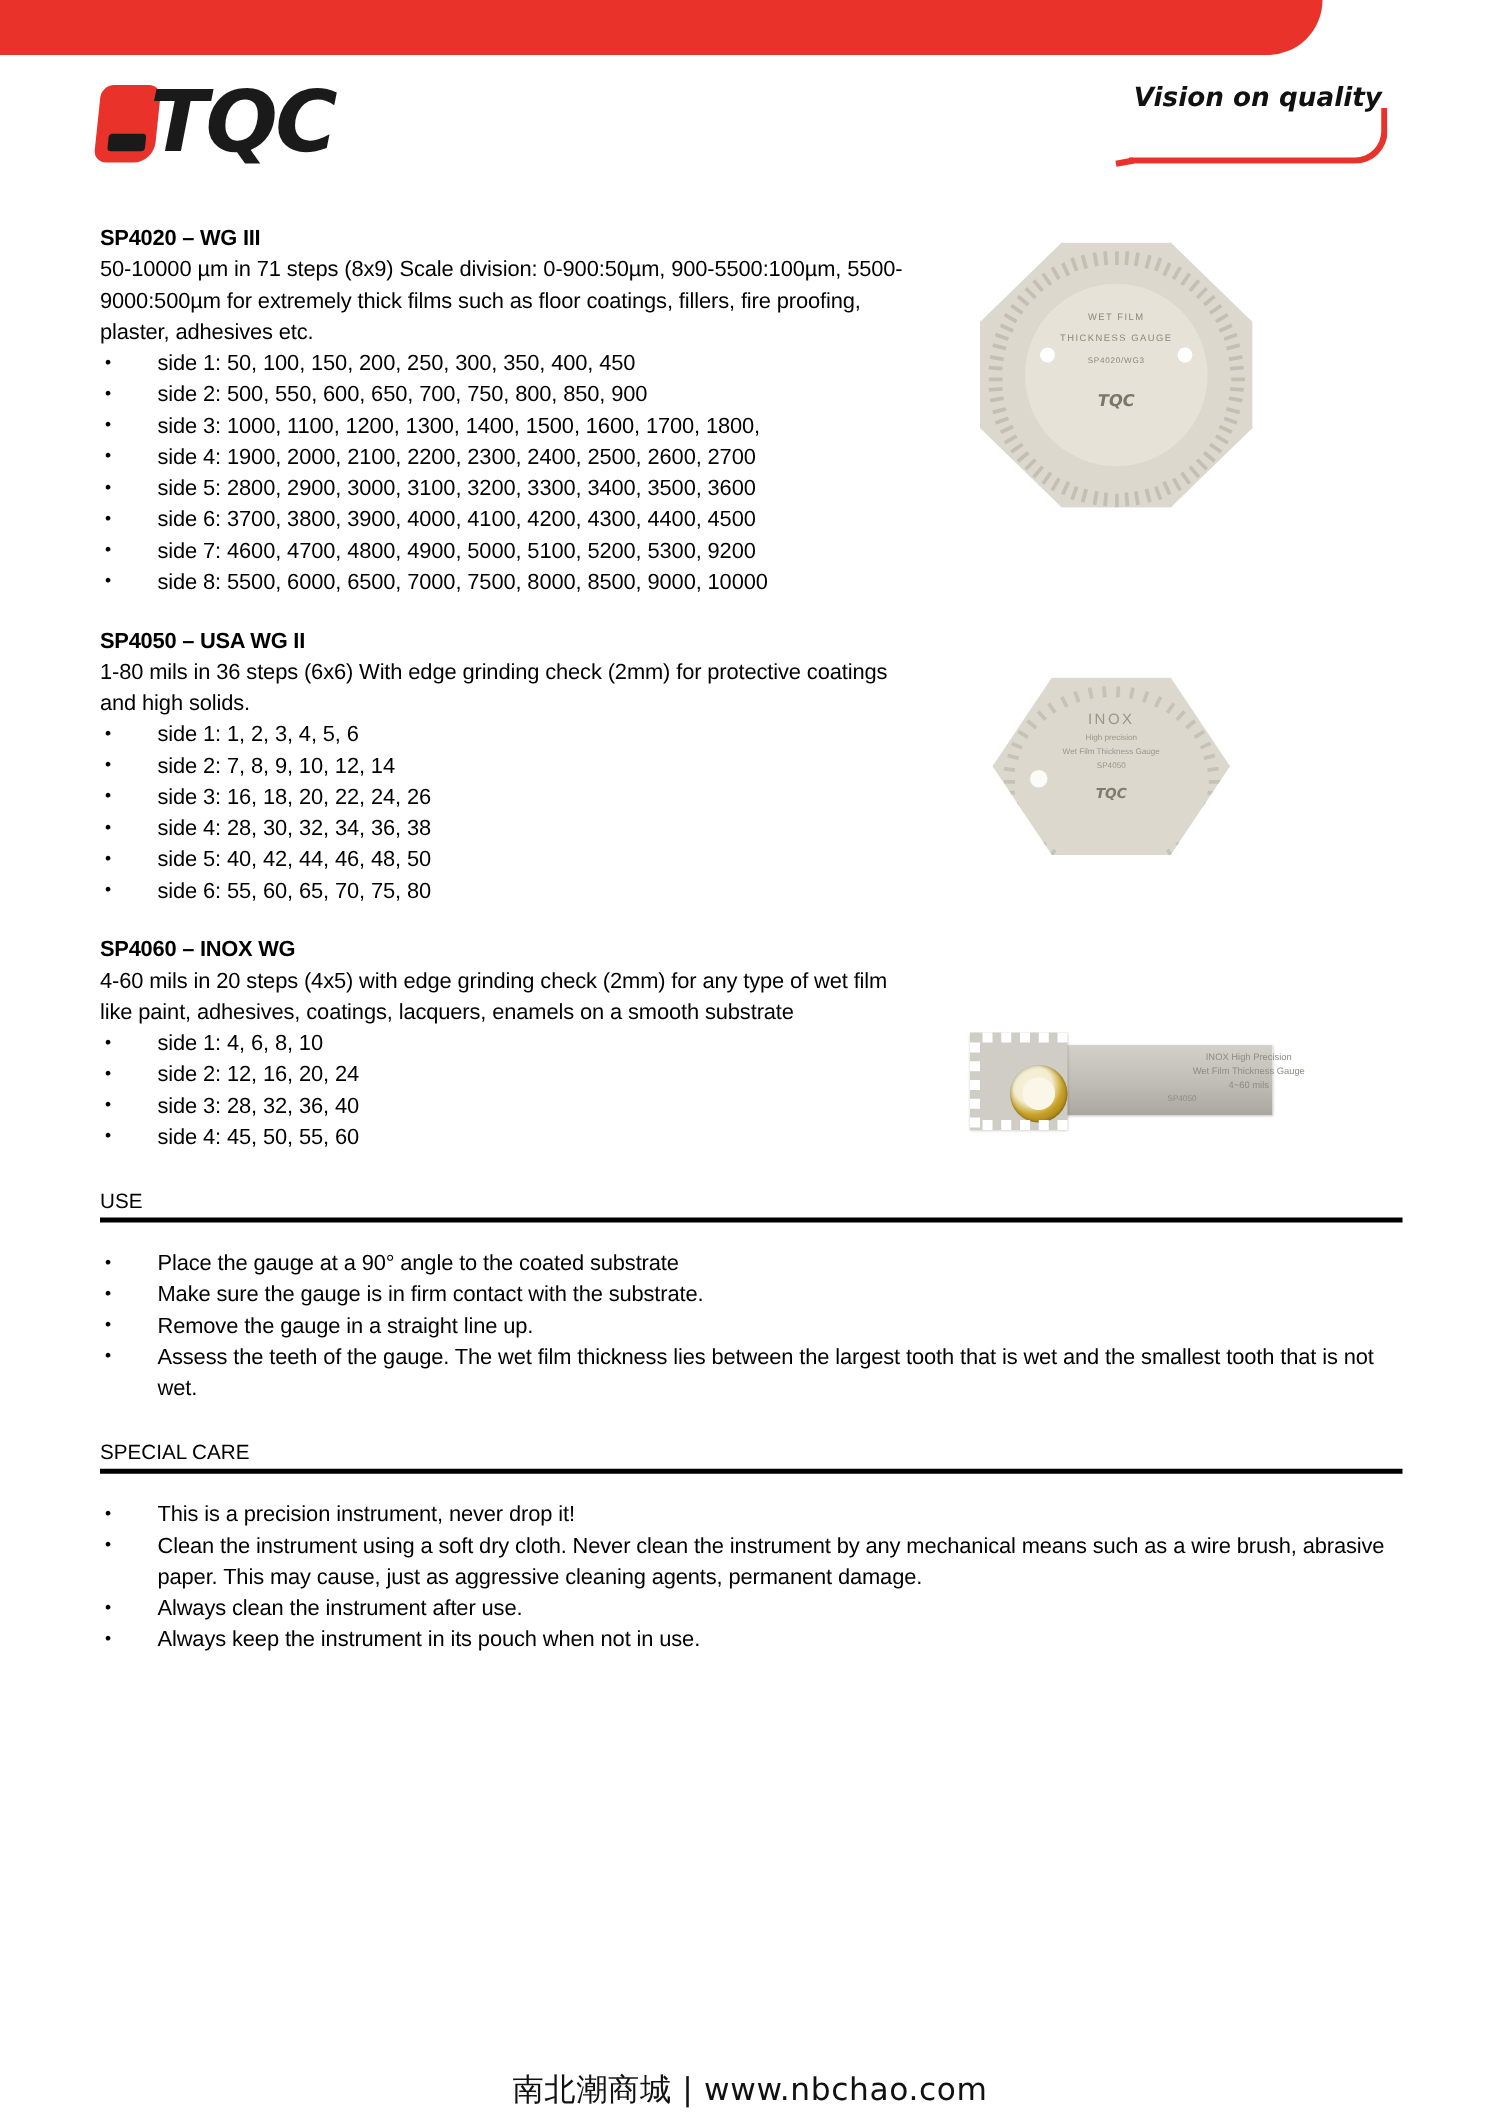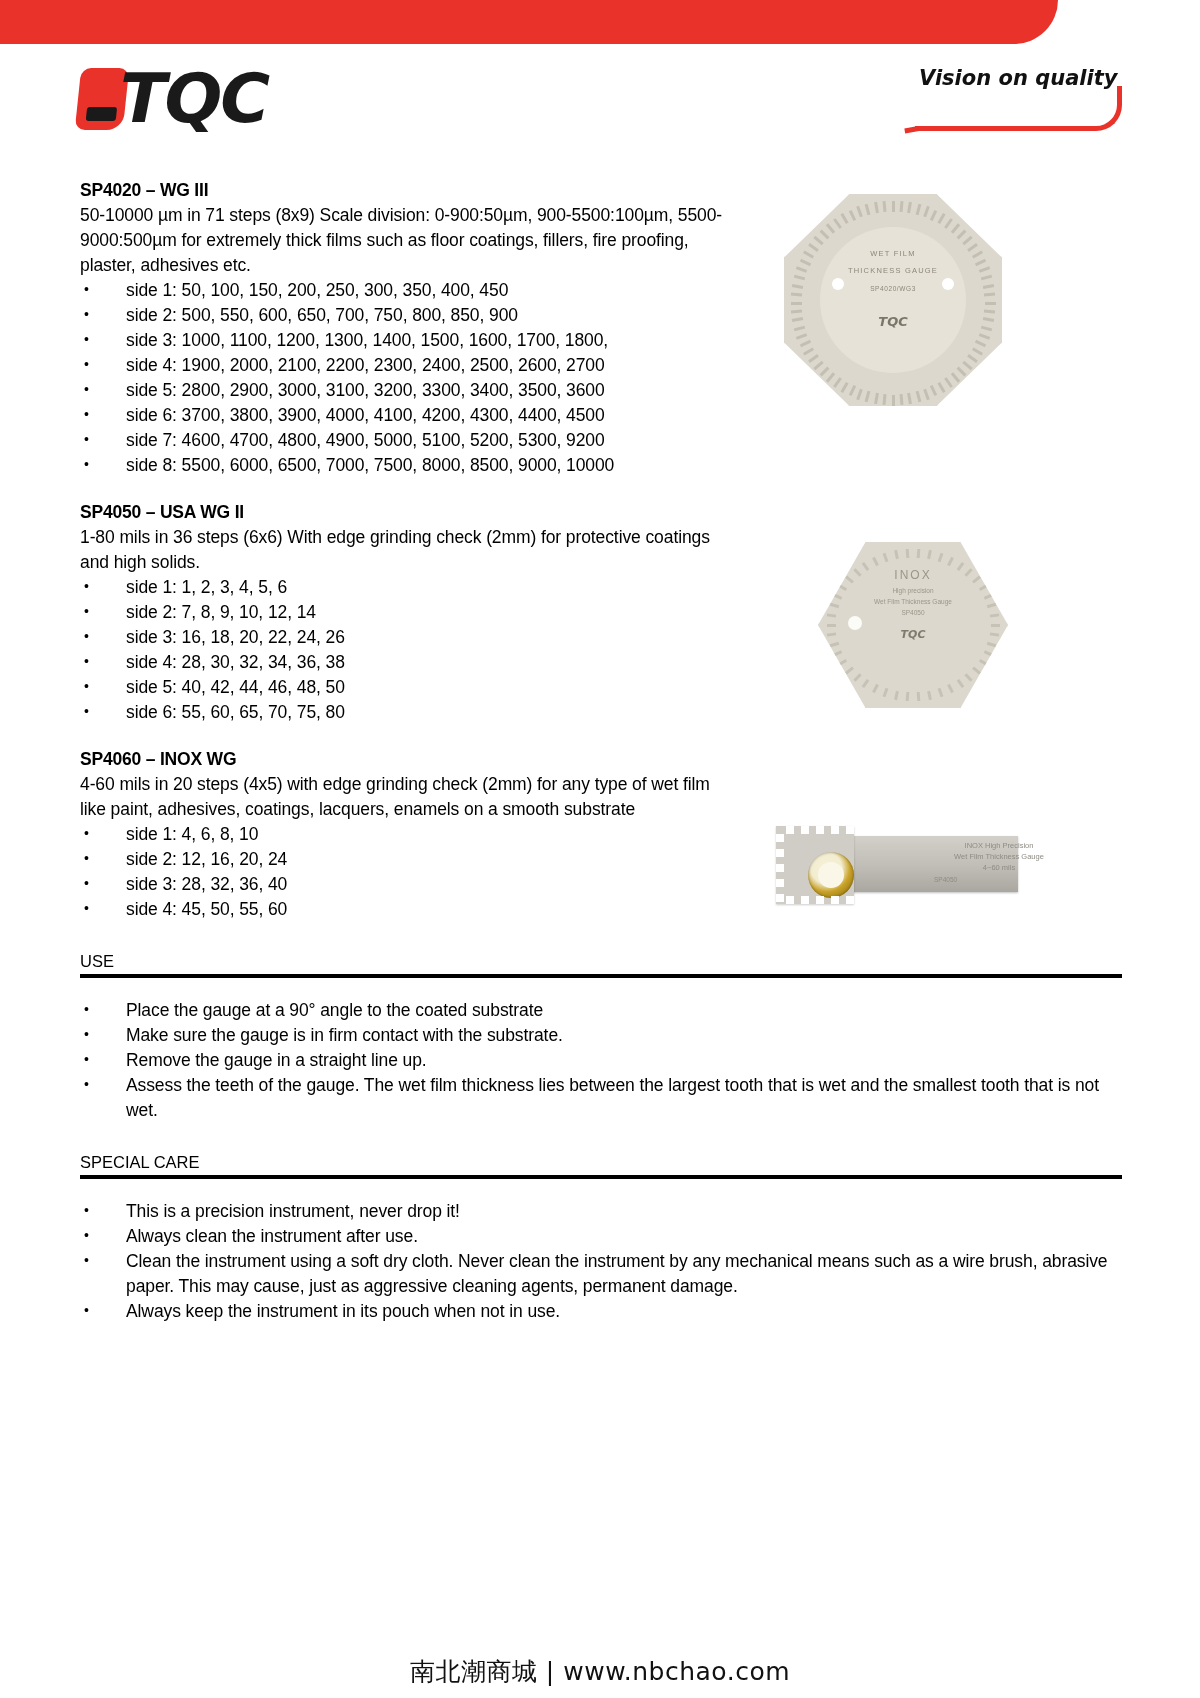--- a/index.html
+++ b/index.html
@@ -74,21 +74,21 @@
     font-style: italic;
     font-size: 68px;
     letter-spacing: -2px;
     color: #1a1a1a;
     line-height: 70px;
   }
 
   
   .tagline-wrap {
     position: absolute;
-    right: 55px;
+    right: 67px;
     top: 20px;
     width: 230px;
     height: 66px;
   }
   .tagline-text {
     position: absolute;
     left: 4px;
     top: 2px;
     font-family: "DejaVu Sans", sans-serif;
     font-weight: bold;
@@ -210,22 +210,22 @@
     border-radius: 50%; background: #ffffff;
     top: 84px;
   }
   .gauge-hole.l { left: 48px; }
   .gauge-hole.r { left: 158px; }
   .tick { background: #c8c4b8; }
 
   
   .gauge-hex {
     position: absolute;
-    left: 28px; top: 14px;
-    width: 190px; height: 166px;
+    left: 4px; top: 14px;
+    width: 190px; height: 142px;
     background: #dcd8cd;
     clip-path: polygon(25% 0%, 75% 0%, 100% 50%, 75% 100%, 25% 100%, 0% 50%);
     box-shadow: 0 1px 3px rgba(0,0,0,0.2);
   }
   .hex-text {
     position: absolute; left: 0; right: 0; top: 26px;
     text-align: center;
     font-family: "Liberation Sans", sans-serif;
     color: #9a9688;
   }
@@ -565,22 +565,22 @@
         <li>Remove the gauge in a straight line up.</li>
         <li>Assess the teeth of the gauge. The wet film thickness lies between the largest tooth that is wet and the smallest tooth that is not wet.</li>
       </ul>
     </div>
 
     <div class="section">
       <div class="section-title">SPECIAL CARE</div>
       <div class="section-rule"></div>
       <ul class="steps">
         <li>This is a precision instrument, never drop it!</li>
+        <li>Clean the instrument using a soft dry cloth. Never clean the instrument by any mechanical means such as a wire brush, abrasive paper. This may cause, just as  aggressive cleaning agents, permanent damage.</li>
         <li>Always clean the instrument after use.</li>
-        <li>Clean the instrument using a soft dry cloth. Never clean the instrument by any mechanical means such as a wire brush, abrasive paper. This may cause, just as  aggressive cleaning agents, permanent damage.</li>
         <li>Always keep the instrument in its pouch when not in use.</li>
       </ul>
     </div>
 
   </div>
 
   <div class="footer">南北潮商城 | www.nbchao.com</div>
 
 </div>
 

